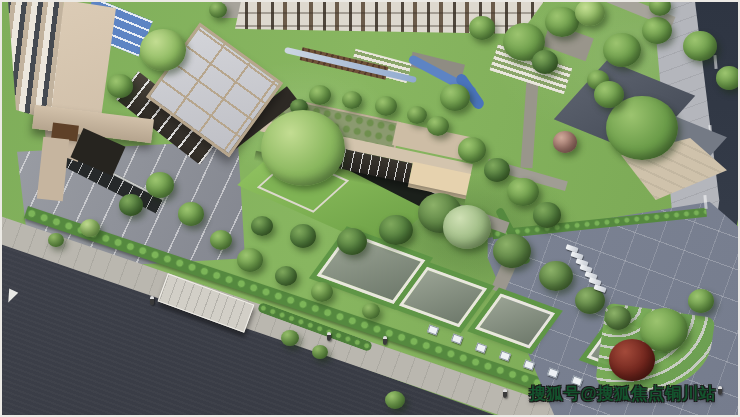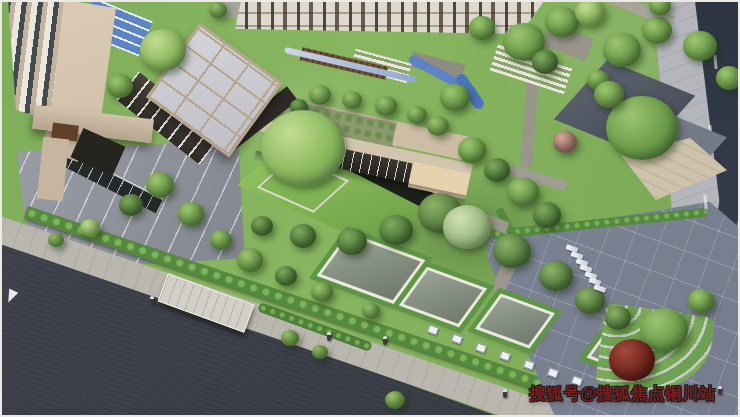--- a/index.html
+++ b/index.html
@@ -148,21 +148,21 @@
   .t-pinelight{background:radial-gradient(circle at 35% 30%,#cfe0b4,#9cba82 55%,#6f9156 95%);}
   .t-red{background:radial-gradient(circle at 35% 30%,#a34a3a,var(--maple-red,#6e241c) 55%,#45140e 95%);}
   .t-pink{background:radial-gradient(circle at 35% 30%,#cfa99a,#a1766b 55%,#7a564d 95%);}
   .vehicle{width:12px;height:5px;background:linear-gradient(90deg,#f2f4f6,#c9ced6);border-radius:1px;
     transform:rotate(20deg);box-shadow:1px 1px 1px rgba(0,0,0,.45);}
   .panel{width:8px;height:6px;background:#eef1f4;border:1px solid #8a94a0;transform:rotate(20deg);
     box-shadow:1px 1px 1px rgba(0,0,0,.4);}
   .person{width:4px;height:9px;background:linear-gradient(#ddd 0 30%,#3a3a3a 30%);border-radius:2px;
     box-shadow:1px 1px 2px rgba(0,0,0,.5);}
   
-  .watermark{right:24px;bottom:12px;font-weight:700;font-size:16.5px;letter-spacing:.5px;color:#7f1d1d;
+  .watermark{right:24px;bottom:12px;font-weight:700;font-size:16.5px;letter-spacing:.5px;color:#14532d;
     font-family:"Liberation Sans",sans-serif;
     text-shadow:-1px -1px 0 #1a1a1a,1px -1px 0 #1a1a1a,-1px 1px 0 #1a1a1a,1px 1px 0 #1a1a1a,0 2px 4px rgba(0,0,0,.5);}
   .frame{inset:0;border:2px solid #eceae5;pointer-events:none;}
 </style>
 </head>
 <body>
 
 <div class="scene">
   <div class="base"></div>
 

